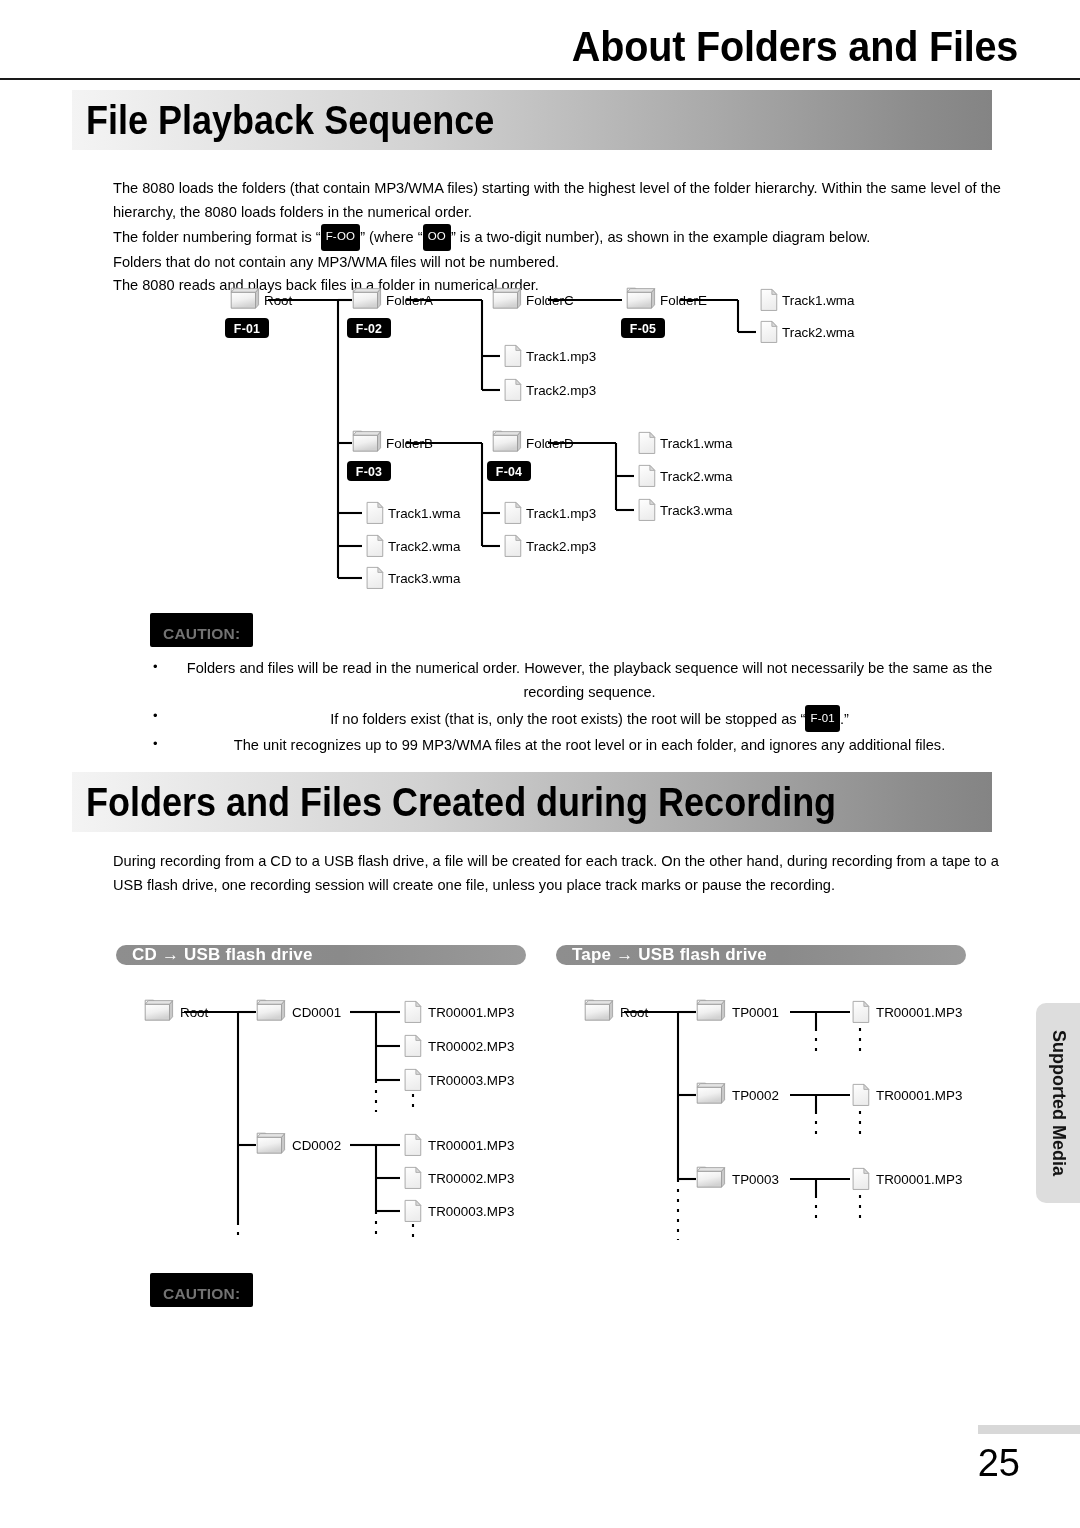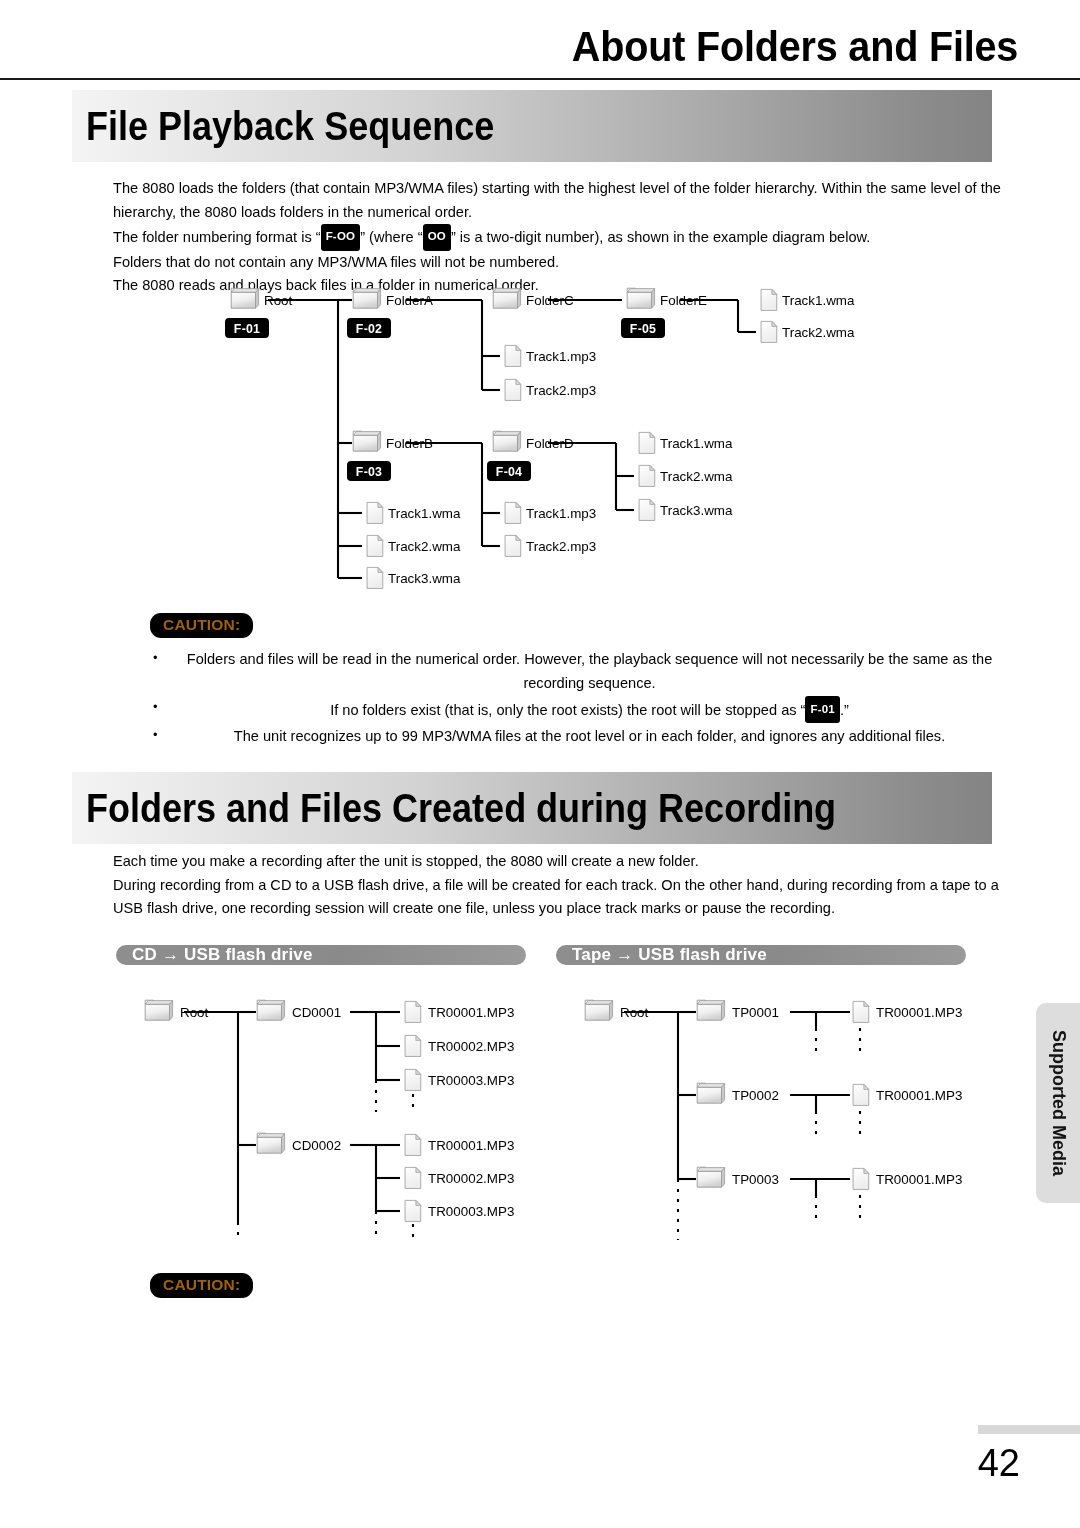--- a/index.html
+++ b/index.html
@@ -40,21 +40,21 @@
     left: 0; top: 78px;
     width: 1080px; height: 2px;
     background: #1a1a1a;
   }
 
   
   .section-banner {
     position: absolute;
     left: 72px;
     width: 920px;
-    height: 72px;
+    height: 60px;
     background: linear-gradient(to right, #f4f4f4 0%, #ededed 8%, #d2d2d2 38%, #a9a9a9 70%, #8c8c8c 92%, #848484 100%);
   }
   .section-banner-title {
     position: absolute;
     left: 14px;
     top: 50%;
     transform: translateY(-50%) scaleX(0.9);
     transform-origin: left center;
     font-family: "Liberation Sans Narrow", "Liberation Sans", sans-serif;
     font-size: 40px;
@@ -70,21 +70,21 @@
     line-height: 23.6px;
     color: #000;
   }
   .body-text p { margin: 0; }
 
   
   .inline-badge {
     display: inline-block;
     background: #000;
     color: #fff;
-    font-weight: bold;
+    font-weight: normal;
     font-size: 11.5px;
     letter-spacing: 0.2px;
     border-radius: 3px;
     padding: 1px 5px 2px 5px;
     vertical-align: 1.5px;
     font-family: "Liberation Sans Narrow", "Liberation Sans", sans-serif;
   }
 
   
   .diagram { position: absolute; }
@@ -113,23 +113,23 @@
     fill: none;
     stroke-dasharray: 3 7;
     stroke-linecap: butt;
   }
 
   
   .caution-block { position: absolute; }
   .caution-pill {
     display: inline-block;
     background: #000;
-    color: #a16207;
-    border-radius: 11px;
-    padding: 3px 13px 4px 13px;
+    color: #737373;
+    border-radius: 2px;
+    padding: 12px 13px 4px 13px;
     font-family: "Liberation Sans Narrow", "Liberation Sans", sans-serif;
     font-size: 15.5px;
     font-weight: bold;
     letter-spacing: 0.2px;
   }
   .caution-list {
     margin: 9px 0 0 0;
     padding: 0;
     list-style: none;
     font-size: 14.6px;
@@ -350,21 +350,20 @@
     <li><span>If no folders exist (that is, only the root exists) the root will be stopped as “</span><span class="inline-badge">F-01</span><span>.”</span></li>
     <li>The unit recognizes up to 99 MP3/WMA files at the root level or in each folder, and ignores any additional files.</li>
   </ul>
 </div>
 
 <div class="section-banner" style="top:772px;">
   <div class="section-banner-title">Folders and Files Created during Recording</div>
 </div>
 
 <div class="body-text" style="left:113px; top:850px; width:900px;">
-  <p>Each time you make a recording after the unit is stopped, the 8080 will create a new folder.</p>
   <p>During recording from a CD to a USB flash drive, a file will be created for each track. On the other hand, during recording from a tape to a USB flash drive, one recording session will create one file, unless you place track marks or pause the recording.</p>
 </div>
 
 <div class="subsection-pill" style="left:116px; top:945px; width:410px;">
   <span>CD → USB flash drive</span>
 </div>
 <div class="subsection-pill" style="left:556px; top:945px; width:410px;">
   <span>Tape → USB flash drive</span>
 </div>
 
@@ -465,13 +464,13 @@
   <span>Supported Media</span>
 </div>
 
 <div class="caution-block" style="left:150px; top:1273px; width:860px;">
   <span class="caution-pill">CAUTION:</span>
   <ul class="caution-list">
   </ul>
 </div>
 
 <div class="footer-bar"></div>
-<div class="footer-page-number">42</div>
+<div class="footer-page-number">25</div>
 
 </body></html>

